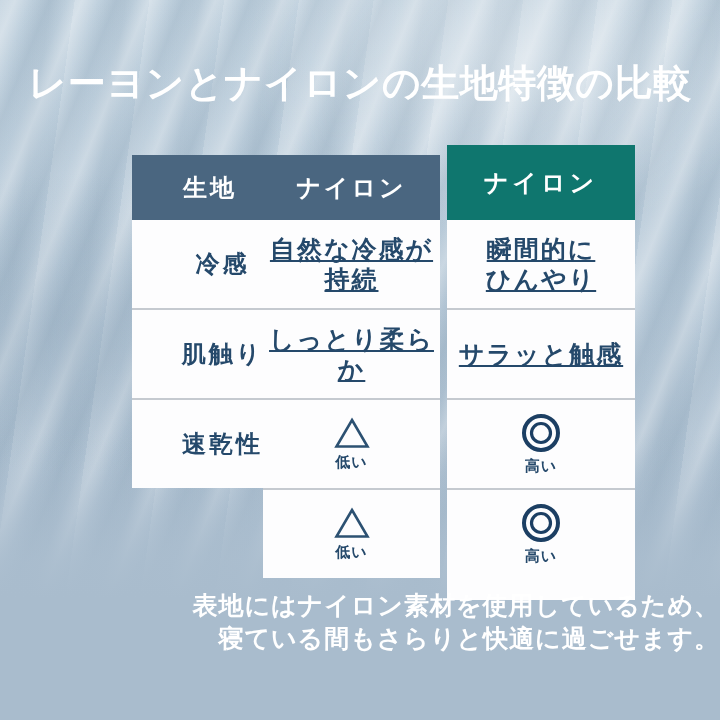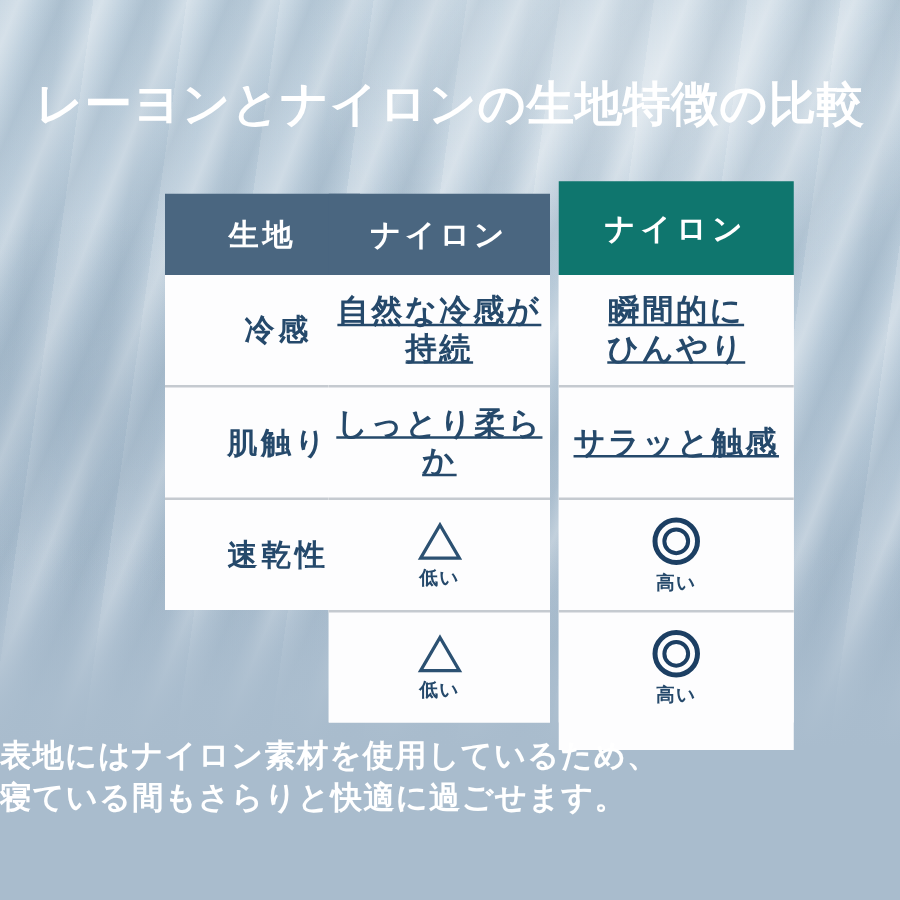--- a/index.html
+++ b/index.html
@@ -55,21 +55,21 @@
     line-height:30px; text-align:center; white-space:pre-line;text-decoration:underline;
   }
   .symbol-cell svg { display:block; }
   .caption {
     font-size:15px; font-weight:bold; color:#25496b;
     letter-spacing:1px; margin-top:3px;
   }
   
   .footer {
     position:absolute; top:589px; left:0; width:720px;
-    text-align:left; color:#ffffff; font-weight:bold;
+    text-align:right; color:#ffffff; font-weight:bold;
     font-size:25px; line-height:33px; letter-spacing:1px;
   }
   .disclaimer {
     position:absolute; top:687px; right:8px;
     color:#ffffff; font-weight:bold; font-size:17px; letter-spacing:0.5px;
     white-space:nowrap;
   }
 </style>
 </head>
 <body>

